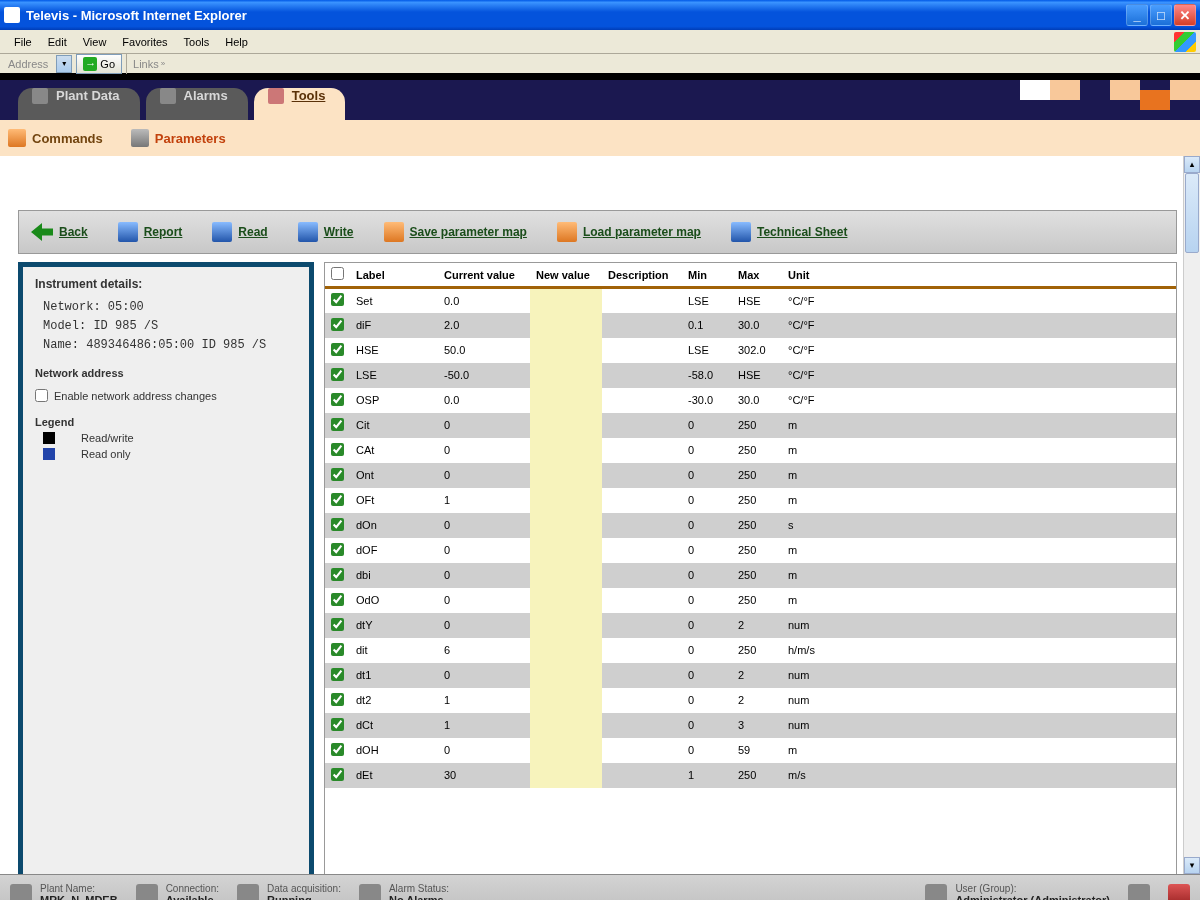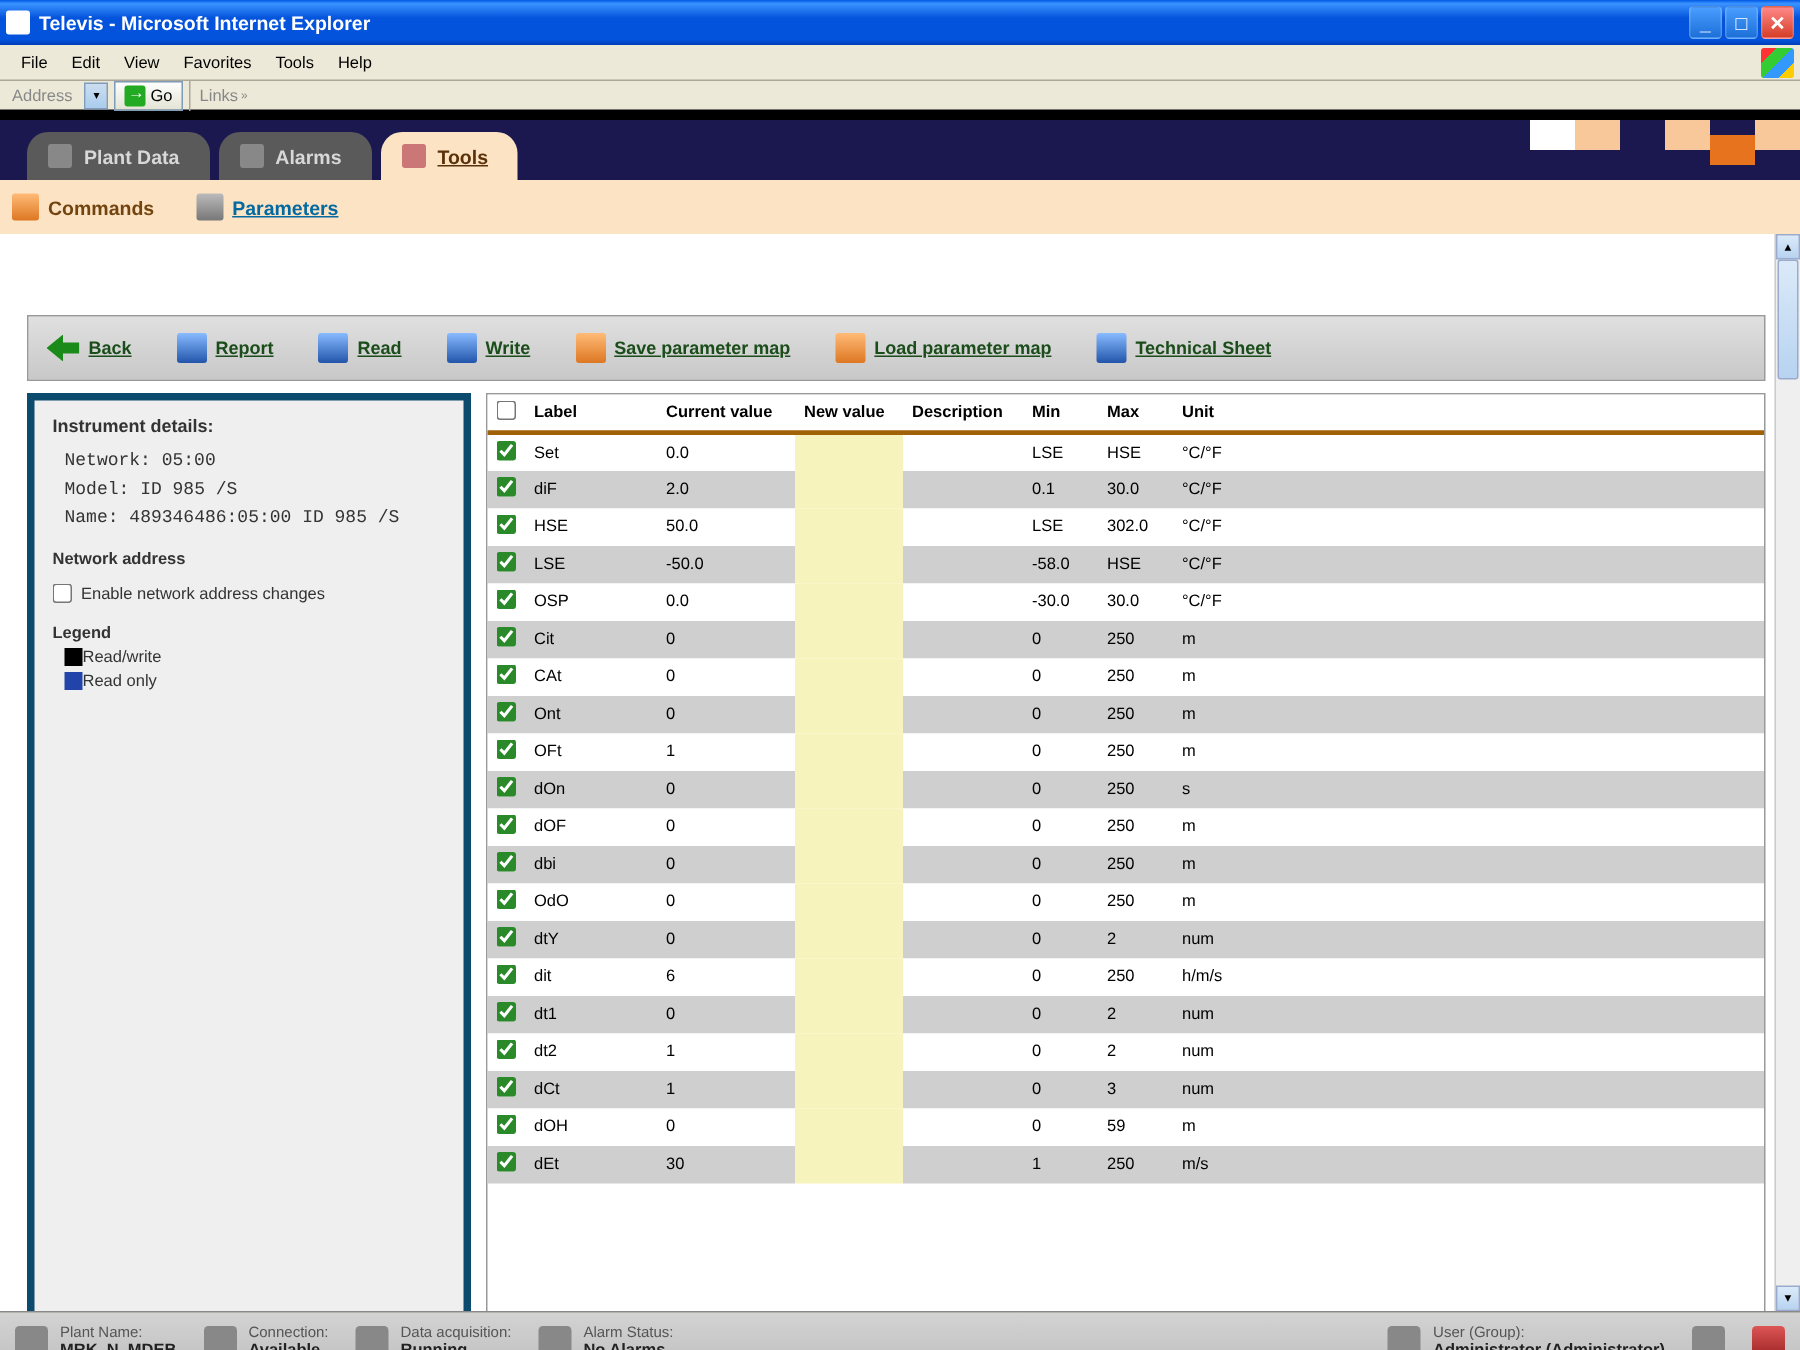--- a/index.html
+++ b/index.html
@@ -30,32 +30,32 @@
 .addrbar .gobtn .goicon:after { content: "→"; color:#fff; position:absolute; left:2px; top:-1px; font-size:11px; }
 .addrbar .links { padding: 0 6px; color: #888; border-left: 1px solid #aca899; height: 20px; display: flex; align-items: center; gap:2px; }
 
 
 .apptop { background: #1b1850; height: 40px; display: flex; align-items: flex-end; padding-left: 18px; position: relative; }
 .apptop .decor { position: absolute; right: 0; top: 0; height: 40px; display: flex; }
 .decor .sq { width: 30px; height: 20px; }
 .decor .o1 { background: #f8c89a; }
 .decor .o2 { background: #e8731f; margin-top: 10px; }
 .decor .w1 { background: #fff; }
-.tabmain { height: 32px; border-radius: 14px 14px 0 0; display: flex; align-items: center; padding: 0 20px 0 14px; gap: 8px; font-weight: bold; font-size: 13px; margin-right: 6px; }
+.tabmain { height: 32px; border-radius: 14px 14px 0 0; display: flex; align-items: flex-start; padding: 0 20px 0 14px; gap: 8px; font-weight: bold; font-size: 13px; margin-right: 6px; }
 .tabmain.inactive { background: #5a5a5a; color: #d8d8d8; }
 .tabmain.active { background: #fce3c4; color: #5a3108; }
 .tabmain .ticon { width: 16px; height: 16px; background: #888; border-radius: 2px; }
 .tabmain.active .ticon { background: #c77; }
 .tabmain.active .tlbl { text-decoration: underline; }
 
 
 .subbar { background: #fce3c4; height: 36px; display: flex; padding: 0 8px; gap: 28px; font-weight: bold; font-size: 13px; color: #724510; }
 .subbar .sitem { display: flex; align-items: center; gap: 6px; }
 .subbar .sicon { width: 18px; height: 18px; }
-.subbar .sitem.active .slbl { text-decoration: underline; color: #0369a1; }
+.subbar .sitem.active .slbl { color: #c2410c; }
 
 
 .mainwrap { background: #fff; display: flex; height: 718px; }
 .contentcol { flex: 1; padding: 26px 6px 0 18px; overflow: hidden; margin-top: 28px; }
 .rightscroll { width: 17px; background: #efefef; border-left: 1px solid #ccc; position: relative; }
 .rightscroll .arrow { height: 17px; background: linear-gradient(#dbeaf9, #b7d3f0); border: 1px solid #9ac; font-size: 9px; text-align: center; line-height: 14px; }
 .rightscroll .thumb { position: absolute; top: 17px; left: 1px; right: 1px; height: 80px; background: linear-gradient(#dbeaf9, #b7d3f0); border: 1px solid #9ac; border-radius: 2px; }
 
 
 .actionbar { background: linear-gradient(#e0e0e0, #c8c8c8); border: 1px solid #999; height: 44px; display: flex; align-items: center; padding: 0 12px; gap: 30px; }
@@ -66,21 +66,21 @@
 
 .body2col { display: flex; gap: 10px; margin-top: 8px; height: 646px; }
 
 
 .leftpanel { width: 296px; border: 5px solid #0c4a6e; background: #efefef; padding: 10px 12px; font-family: Verdana, sans-serif; font-size: 11px; color: #333; }
 .leftpanel h4 { font-size: 12px; margin-bottom: 8px; }
 .leftpanel .mono { font-family: "Courier New", monospace; font-size: 12px; line-height: 1.4; margin: 2px 0 2px 8px; }
 .leftpanel .sect { margin-top: 14px; font-weight: bold; }
 .leftpanel label.chk { display: flex; align-items: center; gap: 6px; margin-top: 10px; font-weight: normal; }
 .leftpanel input[type=checkbox] { width: 13px; height: 13px; }
-.legend .swatch { display: flex; align-items: center; gap: 0; margin-top: 4px; margin-left: 8px; }
+.legend .swatch { display: flex; align-items: center; gap: 26px; margin-top: 4px; margin-left: 8px; }
 .legend .box { width: 12px; height: 12px; }
 
 
 .tablewrap { flex: 1; border: 1px solid #999; overflow: hidden; }
 table.prm { width: 100%; border-collapse: collapse; font-size: 11px; }
 table.prm th { background: #fff; text-align: left; font-weight: bold; padding: 4px 6px; border-bottom: 3px solid #a16207; }
 table.prm td { padding: 3px 6px; height: 25px; }
 table.prm tr.odd td { background: #cfcfcf; }
 table.prm tr.even td { background: #fff; }
 table.prm .chk { width: 22px; text-align: center; }

